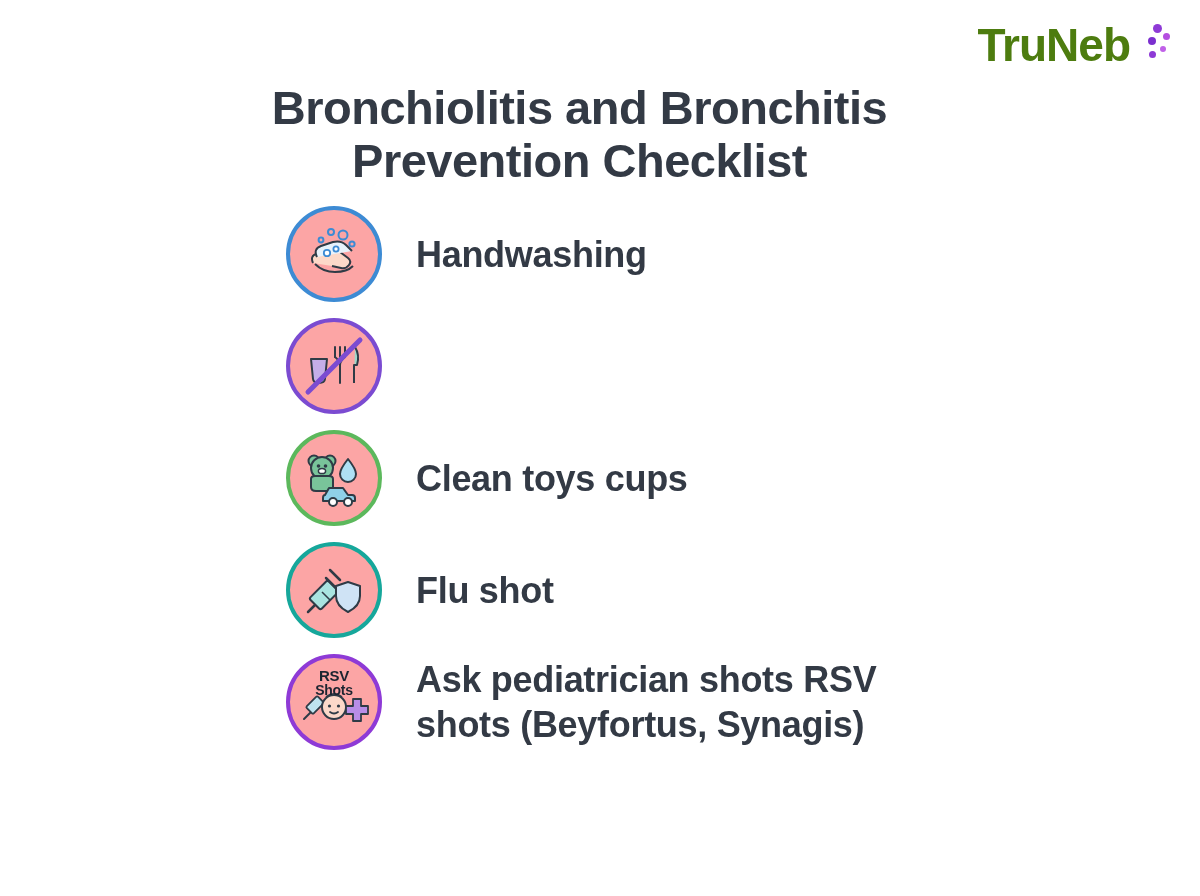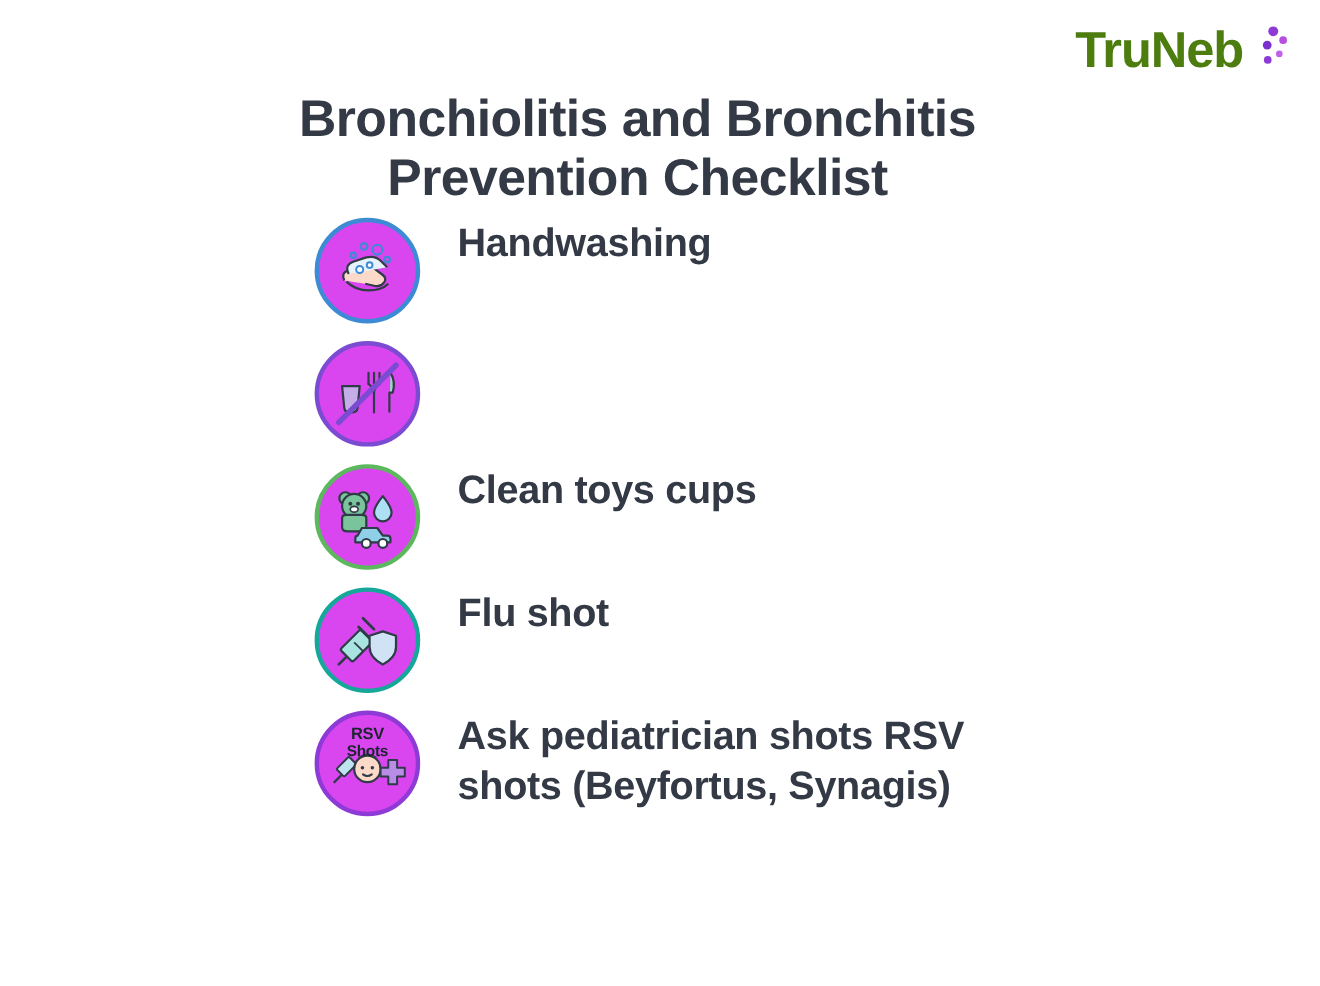--- a/index.html
+++ b/index.html
@@ -68,37 +68,37 @@
 
   
   .checklist {
     position: absolute;
     top: 198px;
     left: 286px;
     width: 860px;
   }
   .row {
     display: flex;
-    align-items: flex-start;
+    align-items: center;
     height: 112px;
   }
   .icon-wrap {
     width: 96px;
     min-width: 96px;
     height: 96px;
     display: flex;
     align-items: center;
     justify-content: center;
   }
   .icon-circle {
     width: 88px;
     height: 88px;
     border-radius: 50%;
     border: 4px solid #666;
-    background: #d946ef;
+    background: #fca5a5;
     display: flex;
     align-items: center;
     justify-content: center;
     position: relative;
     overflow: hidden;
   }
   .row-label {
     margin-left: 34px;
     font-size: 36px;
     font-weight: bold;

